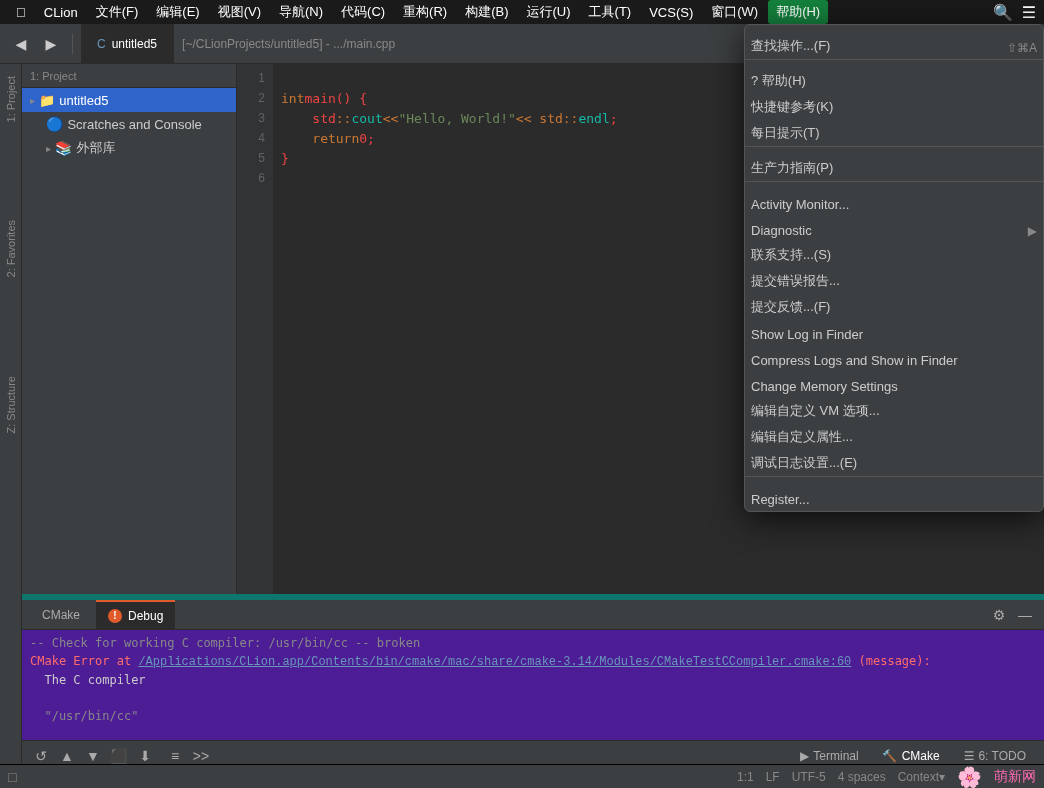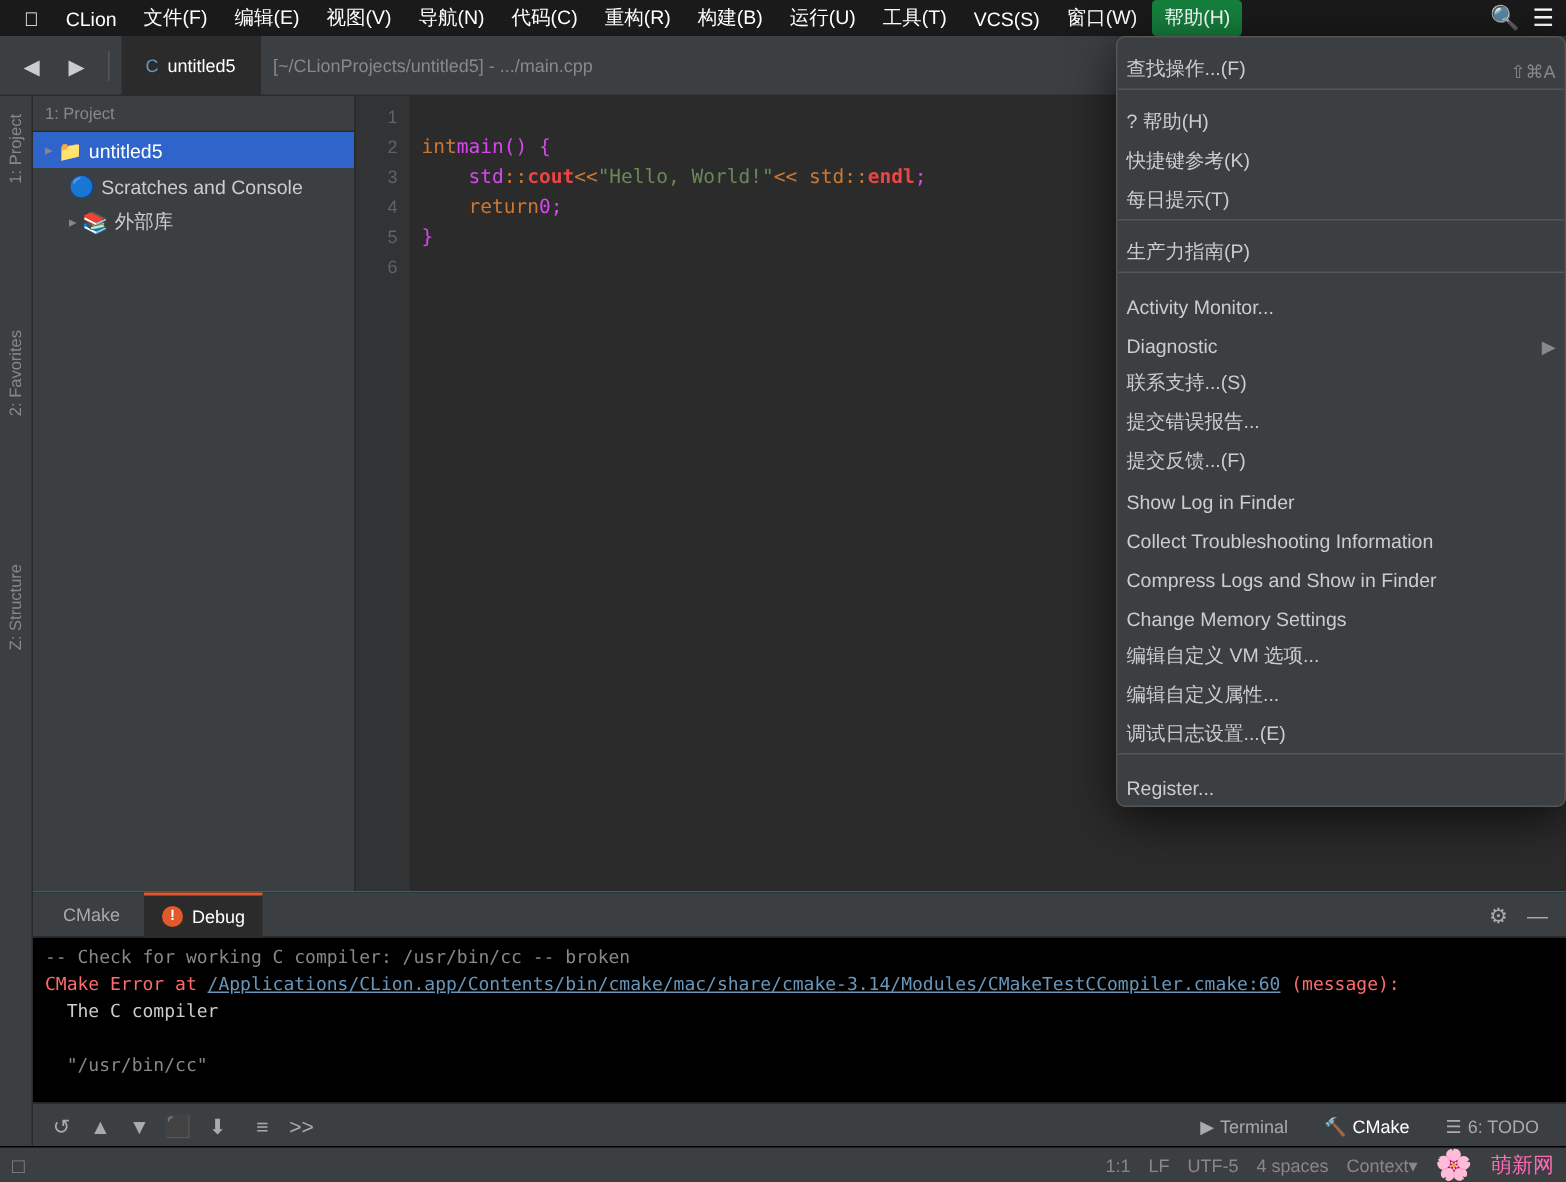--- a/index.html
+++ b/index.html
@@ -163,31 +163,31 @@
     }
     .code-line {
       height: 20px;
       display: flex;
       align-items: center;
       font-family: 'Menlo', 'Monaco', monospace;
       font-size: 13px;
       white-space: nowrap;
     }
     .kw { color: #cc7832; }
-    .fn { color: #ef4444; font-weight: bold; }
+    .fn { color: #14b8a6; }
     .str { color: #6a8759; }
     .inc { color: #bbb; }
     .op { color: #cc7832; }
-    .plain { color: #d946ef; text-align: center; }
+    .plain { color: #ef4444; text-align: center; }
 
     
     .bottom-panel {
       height: 170px;
-      background: #000000;
-      border-top: 1px solid #0f766e;
+      background: #4c1d95;
+      border-top: 6px solid #0f766e;
     }
     .panel-tabs {
       height: 30px;
       background: #3c3f41;
       display: flex;
       align-items: center;
       padding: 0 8px;
       gap: 4px;
       border-bottom: 1px solid #2b2b2b;
     }
@@ -236,21 +236,21 @@
     }
     .console-content {
       padding: 4px 8px;
       font-family: 'Menlo', monospace;
       font-size: 12px;
       overflow: auto;
       height: calc(170px - 30px - 30px);
     }
     .console-line { line-height: 18px; }
     .console-gray { color: #888; }
-    .console-link { color: #6897bb; text-decoration: underline; cursor: pointer; }
+    .console-link { color: #6897bb; text-decoration: underline; cursor: pointer; font-family: Liberation Mono, monospace; }
     .bottom-toolbar {
       height: 30px;
       background: #3c3f41;
       display: flex;
       align-items: center;
       padding: 0 8px;
       gap: 4px;
       border-top: 1px solid #2b2b2b;
     }
     .bottom-tab {
@@ -589,23 +589,20 @@
     <div class="menu-item">
       <span>提交错误报告...</span>
     </div>
     <div class="menu-item">
       <span>提交反馈...(F)</span>
     </div>
     <div class="menu-item">
       <span>Show Log in Finder</span>
     </div>
     <div class="menu-item">
-      <span>Collect Troubleshooting Information</span>
-    </div>
-    <div class="menu-item">
       <span>Compress Logs and Show in Finder</span>
     </div>
     <div class="menu-item">
       <span>Change Memory Settings</span>
     </div>
     <div class="menu-item">
       <span>编辑自定义 VM 选项...</span>
     </div>
     <div class="menu-item">
       <span>编辑自定义属性...</span>

